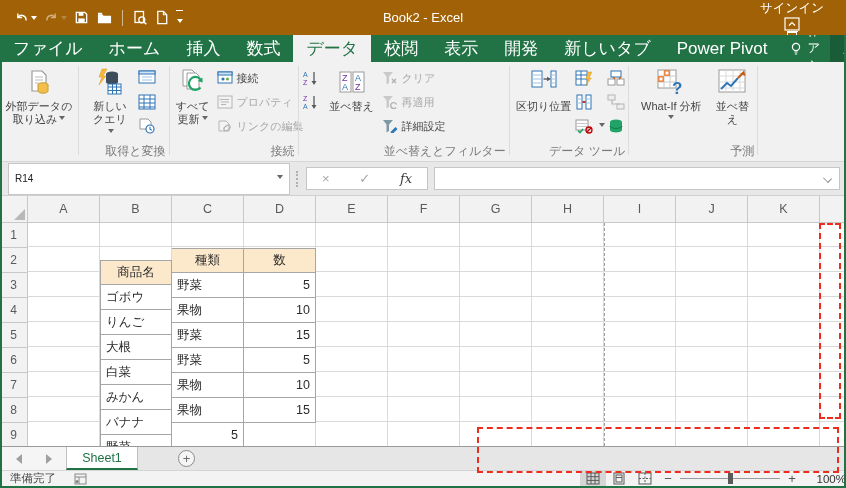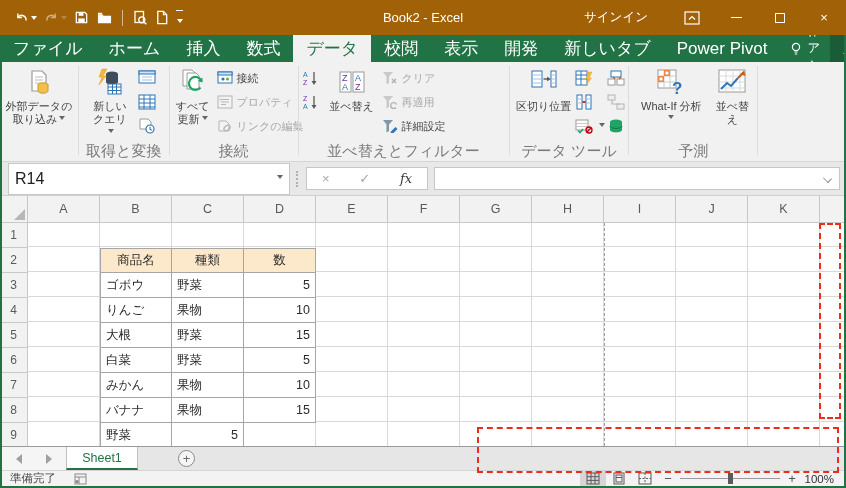--- a/index.html
+++ b/index.html
@@ -10,54 +10,54 @@
   .titlebar { position:absolute; left:0; top:0; width:846px; height:35px; background:#a16207; display:flex; align-items:center; color:#fff; }
   .qat { display:flex; align-items:center; gap:7px; padding-left:14px; }
   .qat .btn { display:flex; align-items:center; gap:2px; cursor:default; }
   .qat svg { display:block; }
   .qat .sep { width:1px; height:16px; background:rgba(255,255,255,.55); margin:0 2px; }
   .dd-w { width:0; height:0; border:3px solid transparent; border-top:4px solid #fff; margin-top:4px; }
   .dd-w.dim { border-top-color:rgba(255,255,255,.45); }
   .qat .cust { display:flex; flex-direction:column; align-items:center; }
   .qat .cust .bar { width:7px; height:1px; background:#fff; margin-bottom:2px; }
   .title-text { position:absolute; left:0; right:0; text-align:center; font-size:13px; pointer-events:none; }
-  .tb-right { margin-left:auto; display:flex; align-items:center; height:100%; }
+  .tb-right { margin-left:auto; display:flex; align-items:center; height:100%;flex-direction:column; }
   .signin { font-size:12.5px; padding:0 22px; }
   .winbtn { width:44px; height:100%; display:flex; align-items:center; justify-content:center; font-size:13px; }
   .min-glyph { width:11px; height:1px; background:#fff; }
   .max-glyph { width:10px; height:10px; border:1px solid #fff; }
   .ribbon-disp { width:44px; height:100%; display:flex; align-items:center; justify-content:center; }
 
   
   .tabrow { position:absolute; left:0; top:35px; width:846px; height:27px; background:#217346; display:flex; align-items:stretch; color:#fff; }
   .rtab { display:flex; align-items:center; padding:0 13px; font-size:17px; white-space:nowrap; }
   .rtab.active { background:#f1f1f1; color:#217346; }
   .tab-right { margin-left:auto; display:flex; align-items:stretch; }
   .assist { display:flex; align-items:center; gap:5px; padding:0 10px; font-size:12.5px; overflow:hidden; max-width:96px; }
   .share { display:flex; align-items:center; gap:5px; padding:0 12px; font-size:12.5px; background:#1a5c38; }
 
   
   .ribbon { position:absolute; left:0; top:62px; width:846px; height:100px; background:#f1f1f1; border-bottom:1px solid #d5d5d5; display:flex; }
   .rgroup { display:flex; flex-direction:column; padding:2px 3px 0 3px; }
   .rg-body { display:flex; flex:1; align-items:flex-start; }
-  .rg-label { height:18px; text-align:center; font-size:15px; color:#7a7a7a; line-height:16px; white-space:nowrap; }
+  .rg-label { height:18px; text-align:right; font-size:12px; color:#7a7a7a; line-height:16px; white-space:nowrap; }
   .rsep { width:1px; background:#dcdcdc; margin:4px 0 6px 0; }
   .bigbtn { display:flex; flex-direction:column; align-items:center; padding-top:3px; height:78px; }
   .bigbtn .blabel { font-size:11px; color:#444; text-align:center; line-height:13px; margin-top:3px; word-break:break-all; }
   .dd-g { width:0; height:0; border:3px solid transparent; border-top:4px solid #666; display:inline-block; margin-left:2px; }
   .dd-under { margin:2px auto 0 auto; width:0; height:0; border:3px solid transparent; border-top:4px solid #666; }
   .smallcol { display:flex; flex-direction:column; justify-content:flex-start; gap:4px; padding-top:4px; }
   .smallbtn { display:flex; align-items:center; gap:4px; height:20px; font-size:11px; color:#444; white-space:nowrap; }
   .smallbtn.disabled { color:#a8a8a8; }
   .collapse-chevron { position:absolute; right:10px; top:142px; width:8px; height:8px; }
   .collapse-chevron i { display:block; width:7px; height:7px; border-top:1.5px solid #666; border-left:1.5px solid #666; transform:rotate(45deg); margin-top:3px; }
 
   
   .fbar { position:absolute; left:0; top:162px; width:846px; height:34px; background:#e8e8e8; display:flex; align-items:center; padding:0 6px 0 8px; border-bottom:1px solid #d0d0d0; }
-  .namebox { width:282px; height:23px; background:#fff; border:1px solid #c6c6c6; display:flex; align-items:center; padding:15px 6px; font-size:16px; color:#222; }
+  .namebox { width:282px; height:23px; background:#fff; border:1px solid #c6c6c6; display:flex; align-items:center; padding:15px 6px; font-size:10px; color:#222; }
   .namebox .dd-g { margin-left:auto; }
   .fdots { width:4px; height:16px; border-left:2px dotted #b0b0b0; margin:0 6px; }
   .fxbox { width:122px; height:23px; background:#fff; border:1px solid #c6c6c6; display:flex; align-items:center; justify-content:space-around; }
   .fxbox .fx-x { color:#a6a6a6; font-size:13px; }
   .fxbox .fx-check { color:#a6a6a6; font-size:13px; }
   .fxbox .fx-fx { font-family:"DejaVu Serif","Liberation Serif",serif; font-style:italic; font-size:13px; color:#3d3d3d; }
   .finput { flex:1; height:23px; background:#fff; border:1px solid #c6c6c6; margin-left:6px; position:relative; }
   .fchev { position:absolute; right:8px; top:7px; width:7px; height:7px; border-right:1.6px solid #8a8a8a; border-bottom:1.6px solid #8a8a8a; transform:rotate(45deg) scale(1,0.8); }
 
   
@@ -71,21 +71,21 @@
   .rowhead { width:28px; height:25px; background:#f2f2f2; border-right:1px solid #c8c8c8; border-bottom:1px solid #c8c8c8; display:flex; align-items:center; justify-content:center; font-size:12px; color:#5a5a5a; }
   .cells { position:absolute; left:28px; top:27px; width:818px; height:223px;
     background-image:
       repeating-linear-gradient(0deg, transparent 0px, transparent 24px, #d9d9d9 24px, #d9d9d9 25px),
       repeating-linear-gradient(90deg, transparent 0px, transparent 71px, #d9d9d9 71px, #d9d9d9 72px);
   }
   .pagebreak { position:absolute; left:604px; top:27px; height:223px; width:0; border-left:1px dashed #9f9f9f; }
   .xl-table { position:absolute; left:100px; top:52px; width:217px; }
   .trow { display:flex; height:25px; }
   .tc { width:72px; height:25px; border-right:1px solid #a6a6a6; border-bottom:1px solid #a6a6a6; display:flex; align-items:center; padding:0 5px; background:#fff; font-size:12.5px; color:#2b2b2b; }
-  .trow .tc:first-child { border-left:1px solid #a6a6a6; }
+  .trow .tc:first-child { border-left:1px solid #a6a6a6;margin-top:12px; }
   .thead .tc { background:#fce9cc; justify-content:center; border-top:1px solid #a6a6a6; }
   .tc.num { justify-content:flex-end; }
 
   
   .sheetbar { position:absolute; left:0; top:446px; width:846px; height:24px; background:#e6e6e6; border-top:1px solid #9a9a9a; display:flex; align-items:stretch; }
   .navarrows { display:flex; align-items:center; gap:24px; padding:0 14px 0 16px; background:#f5f5f5; }
   .tri-l { width:0; height:0; border:5px solid transparent; border-right:6px solid #a0a0a0; border-left:0; }
   .tri-r { width:0; height:0; border:5px solid transparent; border-left:6px solid #a0a0a0; border-right:0; }
   .sheettab { width:72px; background:#fff; border-bottom:2px solid #217346; border-right:1px solid #c0c0c0; border-left:1px solid #c0c0c0; display:flex; align-items:center; justify-content:center; color:#217346; font-size:12.5px; }
   .addsheet { display:flex; align-items:center; padding:0 22px 0 40px; }
@@ -94,21 +94,21 @@
   
   .statusbar { position:absolute; left:0; top:470px; width:846px; height:16px; background:#f3f3f3; border-top:1px solid #d4d4d4; display:flex; align-items:center; font-size:11.5px; color:#4a4a4a; }
   .status-left { display:flex; align-items:center; gap:18px; padding-left:10px; }
   .status-right { margin-left:auto; display:flex; align-items:center; }
   .viewbtn { width:26px; height:16px; display:flex; align-items:center; justify-content:center; }
   .viewbtn.pressed { background:#d6d6d6; }
   .zoomminus,.zoomplus { width:20px; text-align:center; color:#555; font-size:13px; }
   .zoomtrack { width:100px; height:1px; background:#9a9a9a; position:relative; margin:0 2px; }
   .zoomtrack .tick { position:absolute; left:50%; top:-3px; width:1px; height:7px; background:#9a9a9a; }
   .zoomhandle { position:absolute; left:48px; top:-5px; width:5px; height:11px; background:#5a5a5a; }
-  .zoomlabel { width:44px; text-align:right; padding-right:12px; color:#333; }
+  .zoomlabel { width:44px; text-align:right; color:#333; }
 
   
   .frame-l { position:absolute; left:0; top:35px; width:2px; height:453px; background:#217346; z-index:40; }
   .frame-r { position:absolute; right:0; top:35px; width:2px; height:453px; background:#217346; z-index:40; }
   .frame-b { position:absolute; left:0; top:486px; width:846px; height:2px; background:#217346; z-index:40; }
   .redbox { position:absolute; border:2px dashed #ee2c1e; z-index:50; pointer-events:none; }
   .redbox.v { left:819px; top:223px; width:22px; height:196px; }
   .redbox.h { left:477px; top:427px; width:362px; height:46px; }
 
   .icon { display:inline-block; }

